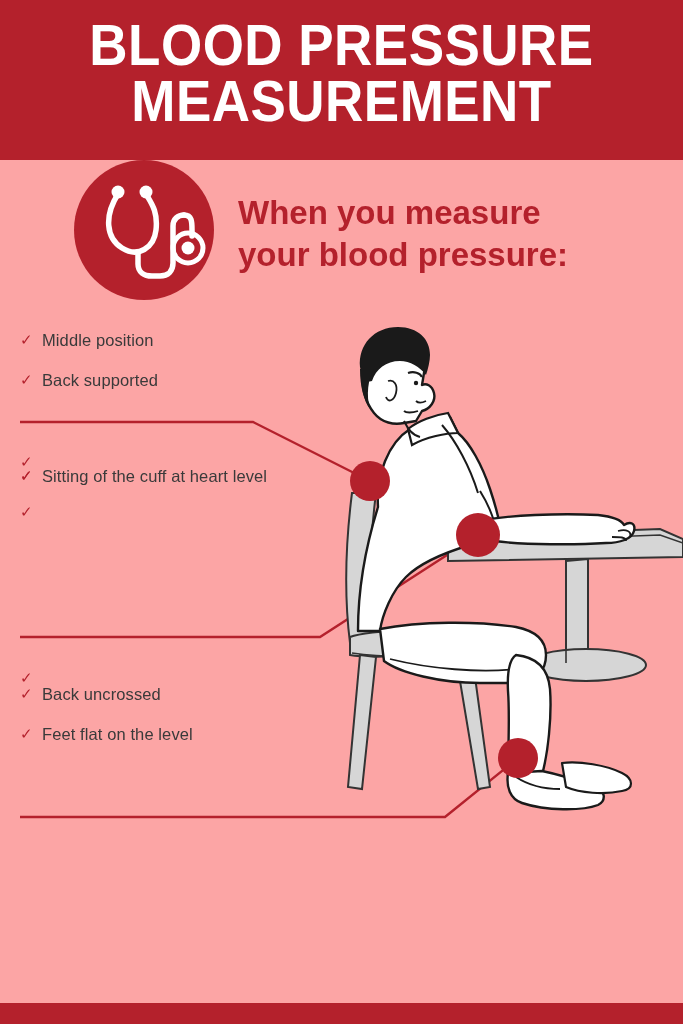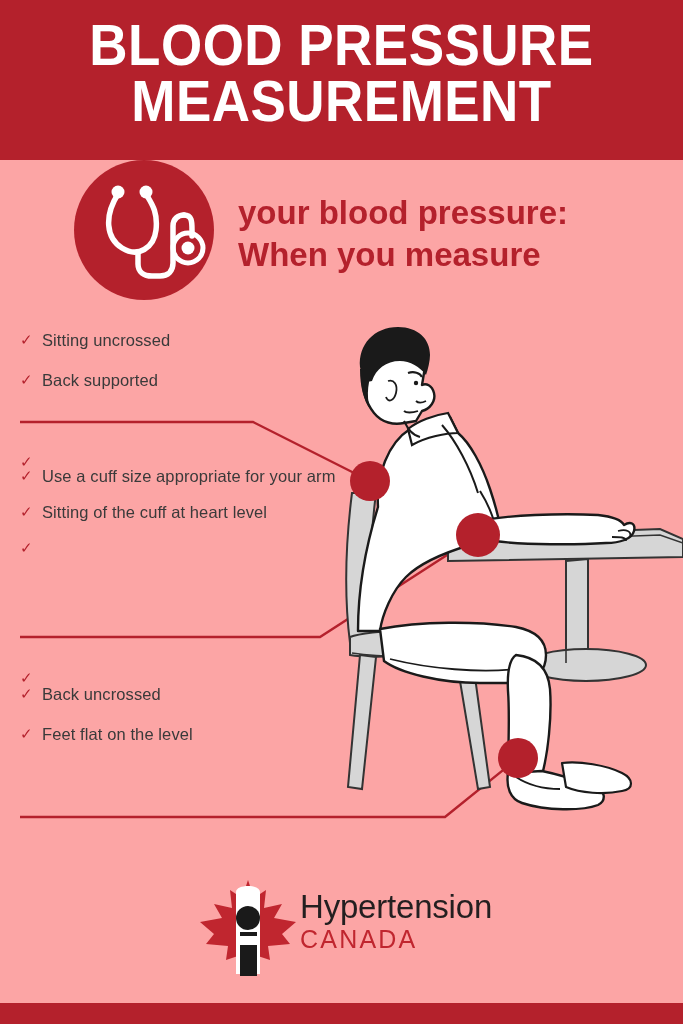--- a/index.html
+++ b/index.html
@@ -185,22 +185,22 @@
 
       <path d="M64 92 L64 104 C64 112, 70 116, 78 116 L86 116 C94 116, 99 111, 99 103 L99 66 C99 59, 104 55, 110 55" fill="none" stroke="#ffffff" stroke-width="5.5" stroke-linecap="round" stroke-linejoin="round"></path>
 
       <circle cx="114" cy="88" r="15" fill="none" stroke="#ffffff" stroke-width="5"></circle>
       <circle cx="114" cy="88" r="6.5" fill="#ffffff"></circle>
       <path d="M110 55 C118 55, 118 62, 118 70 L118 76" fill="none" stroke="#ffffff" stroke-width="5.5" stroke-linecap="round"></path>
     </svg>
   </div>
 
   <div class="subtitle">
+    <div>When you measure</div>
     <div>your blood pressure:</div>
-    <div>When you measure</div>
   </div>
 
   <svg class="leader-svg" width="683" height="1024">
 
     <path d="M20 422 L253 422 L370 481" fill="none" stroke="#b4212c" stroke-width="2.4"></path>
 
     <path d="M20 637 L320 637 L478 535" fill="none" stroke="#b4212c" stroke-width="2.4"></path>
 
     <path d="M20 817 L445 817 L518 758" fill="none" stroke="#b4212c" stroke-width="2.4"></path>
   </svg>
@@ -285,35 +285,34 @@
     <circle cx="40" cy="156" r="20" fill="#b4212c"></circle>
     <circle cx="148" cy="210" r="22" fill="#b4212c"></circle>
     <circle cx="188" cy="433" r="20" fill="#b4212c"></circle>
   </svg>
 
   <div class="checklist">
 
     <div class="check-group" style="top:0px;">
       <div class="check-item">
         <span class="tick">✓</span>
-        <span>Sitting uncrossed</span>
+        <span>Middle position</span>
       </div>
       <div class="check-item" style="margin-top:18px;">
         <span class="tick">✓</span>
         <span>Back supported</span>
       </div>
     </div>
 
     <div class="check-group" style="top:122px;">
       <div class="check-item">
         <span class="tick">✓</span>
       </div>
       <div class="check-item" style="margin-top:14px;">
         <span class="tick">✓</span>
-        <span>Use a cuff size appropriate for your arm</span>
       </div>
       <div class="check-item" style="margin-top:14px;">
         <span class="tick">✓</span>
         <span>Sitting of the cuff at heart level</span>
       </div>
       <div class="check-item" style="margin-top:14px;">
         <span class="tick">✓</span>
       </div>
     </div>
 
@@ -326,36 +325,16 @@
         <span>Back uncrossed</span>
       </div>
       <div class="check-item" style="margin-top:18px;">
         <span class="tick">✓</span>
         <span>Feet flat on the level</span>
       </div>
     </div>
 
   </div>
 
-  <div class="logo-wrap">
-    <svg width="104" height="104" viewBox="0 0 104 104">
-      <path d="M52 4 L58 22 L70 14 L68 32 L86 28 L78 42 L100 46 L86 58 L94 68 L72 70
-               L74 84 L56 78 L52 100 L48 78 L30 84 L32 70 L10 68 L18 58 L4 46 L26 42
-               L18 28 L36 32 L34 14 L46 22 Z" fill="#c0262f"></path>
-
-      <path d="M40 16 C40 8, 64 8, 64 16 L64 98 L40 98 Z" fill="#ffffff"></path>
-
-      <circle cx="52" cy="42" r="12" fill="#1a1a1a"></circle>
-
-      <rect x="44" y="56" width="17" height="44" fill="#1a1a1a"></rect>
-
-      <rect x="44" y="60" width="17" height="9" fill="#ffffff"></rect>
-      <rect x="44" y="56" width="17" height="4" fill="#1a1a1a"></rect>
-    </svg>
-    <div class="logo-text">
-      <div class="logo-hyper">Hypertension</div>
-      <div class="logo-canada">CANADA</div>
-    </div>
-  </div>
 
   <div class="footer-bar"></div>
 
 </div>
 
 </body></html>

